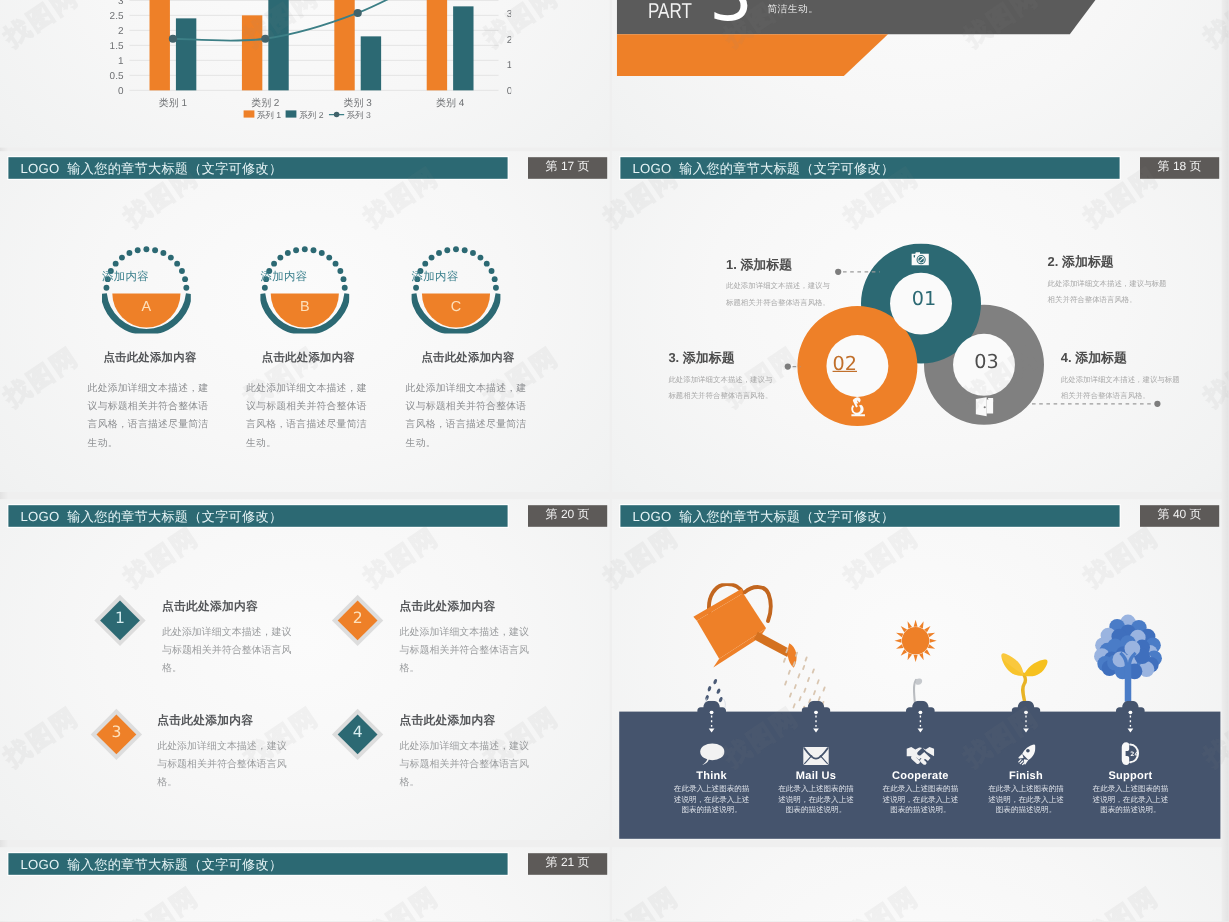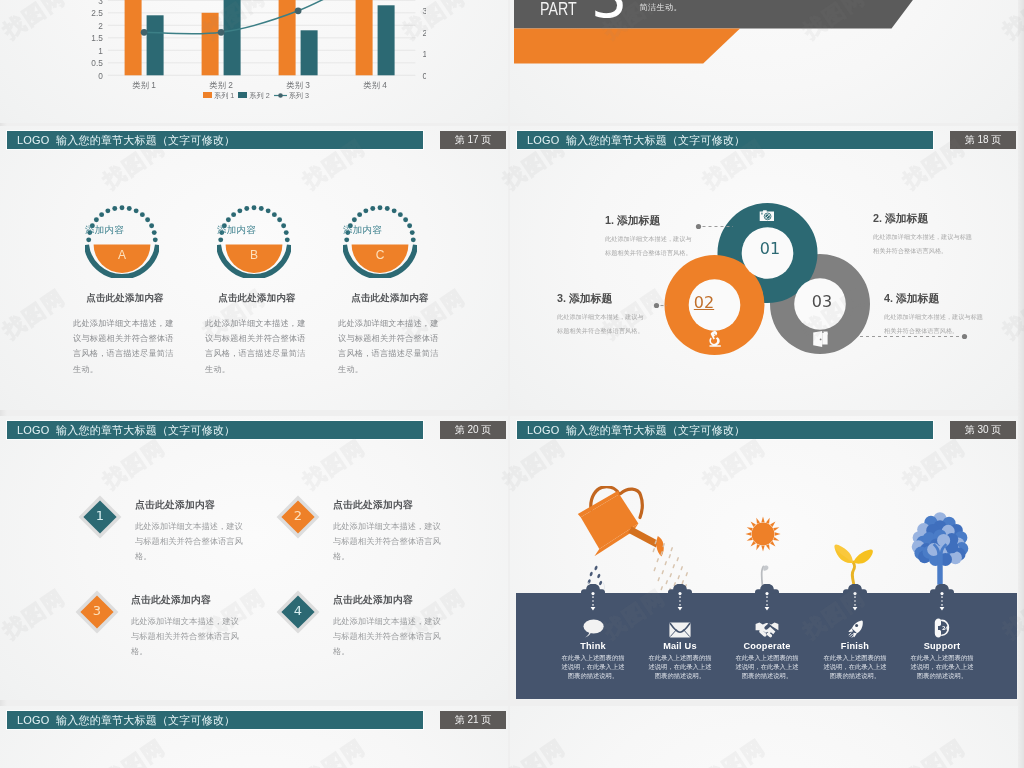--- a/index.html
+++ b/index.html
@@ -345,21 +345,21 @@
         <div class="t19h">点击此处添加内容</div>
         <div class="t19b">此处添加详细文本描述，建议与标题相关并符合整体语言风格。</div>
       </div>
     </div>
   </div>
 
   <div class="slide" id="s20" style="left:510px;top:416px;">
     <div class="hdr">
       <div class="hdr-txt"><span>LOGO</span>&nbsp;&nbsp;<span>输入您的章节大标题（文字可修改）</span></div>
     </div>
-    <div class="pg">第 30 页</div>
+    <div class="pg">第 40 页</div>
     <div id="s20body">
 
       <svg class="g20" style="left:66px;top:70px;" width="95" height="80" viewBox="0 0 95 80">
         <path d="M15.0 24.0 C13.5 11.0 20.0 1.5 29.0 0.8 C36.0 0.3 41.0 4.0 43.0 8.0" fill="none" stroke="#c2661f" stroke-width="3.2" stroke-linecap="round"></path>
         <path d="M44.5 7.6 C52.0 1.0 62.0 2.0 64.5 9.0 C67.5 17.0 66.0 26.0 64.0 31.5" fill="none" stroke="#c2661f" stroke-width="3.2" stroke-linecap="round"></path>
         <path d="M4.7 31.2 L43.3 8.3 L62.4 37.6 L23.3 62.9 Z" fill="#ee8028"></path>
         <path d="M4.7 31.2 L43.3 8.3 L42.4 4.4 L1.8 28.0 Z" fill="#ee8028"></path>
         <path d="M62.4 37.6 L57.2 45.2 L18.4 70.2 L23.3 62.9 Z" fill="#ee8028"></path>
         <path d="M55.5 40.4 L82.5 55.0 L80.0 61.5 L52.2 46.8 Z" fill="#d4711f"></path>
         <path d="M81.8 50.0 C87.5 53.0 90.0 62.0 85.5 70.5 C80.0 65.5 79.2 57.0 81.8 50.0 Z" fill="#ee8028"></path>

